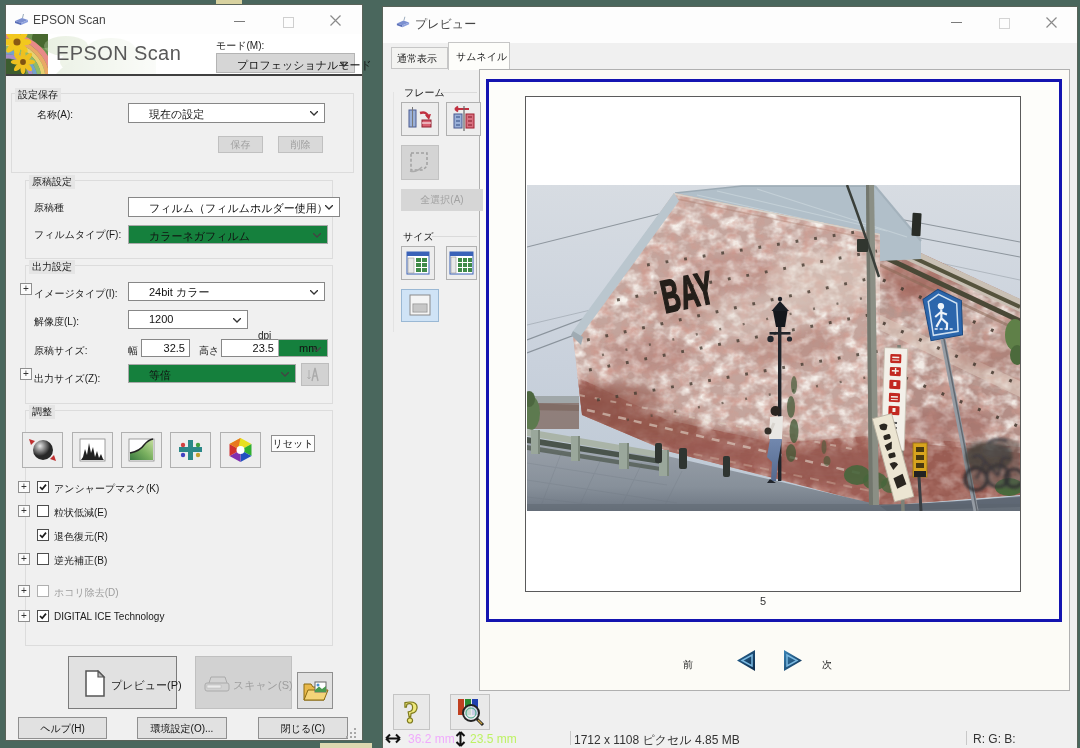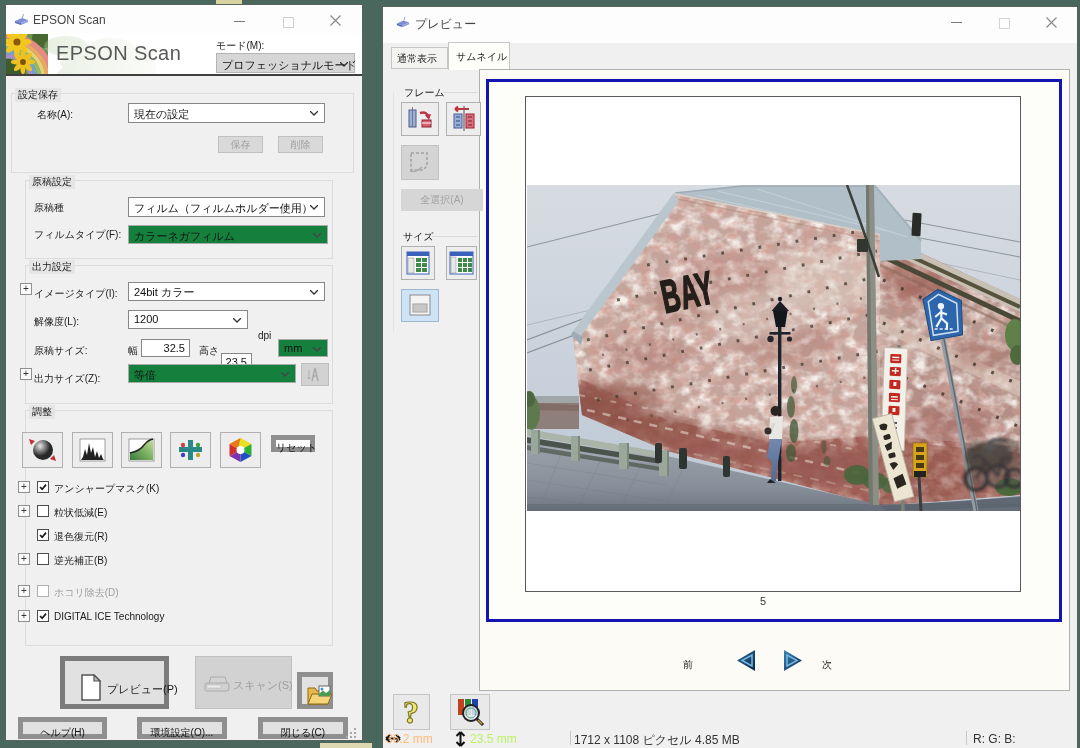--- a/index.html
+++ b/index.html
@@ -4,23 +4,23 @@
 body{width:1080px;height:748px;overflow:hidden;background:#4a675d;font-family:"Liberation Sans",sans-serif;-webkit-font-smoothing:antialiased}
 .a{position:absolute}
 .t10{font-size:10px;color:#1a1a1a;white-space:nowrap}
 .t11{font-size:11px;color:#1a1a1a;white-space:nowrap}
 .t12{font-size:12px;color:#1a1a1a;white-space:nowrap}
 .dis{color:#9d9d9d}
 .grp{border:1px solid #dcdcdc;background:transparent}
 .glab{background:#e5e5e5;padding:0 3px}
 .combo{background:#fff;border:1px solid #878787;box-sizing:border-box}
 .combog{background:#15803d;border:1px solid #a9a9a9;box-sizing:border-box}
-.ctext{position:absolute;left:5px;top:3px;font-size:11px;color:#111;white-space:nowrap}
+.ctext{position:absolute;left:20px;top:3px;font-size:11px;color:#111;white-space:nowrap}
 .chev{position:absolute;right:6px;top:7px;width:8px;height:5px}
-.btn{background:#e1e1e1;border:5px solid #c4b5fd;box-sizing:border-box;text-align:center;color:#111}
+.btn{background:#e1e1e1;border:1px solid #c4b5fd;box-sizing:border-box;text-align:center;color:#111}
 .btnd{background:#d9d9d9;border:1px solid #c0c0c0;box-sizing:border-box;text-align:center;color:#a0a0a0}
 .cb{width:12px;height:12px;background:#fff;border:1px solid #4d4d4d;box-sizing:border-box}
 .plus{width:12px;height:12px;background:#fbfbfb;border:1px solid #8f8f8f;box-sizing:border-box;font-size:10px;line-height:9px;text-align:center;color:#333}
 .ibtn{background:#ededed;border:1px solid #b0b0b0;box-sizing:border-box}
 </style></head>
 <body>
 
 <div class="a" style="left:216px;top:0;width:26px;height:5px;background:#d8d2a0"></div>
 <div class="a" style="left:320px;top:743px;width:52px;height:5px;background:#ded8b0"></div>
 
@@ -118,21 +118,21 @@
   <svg class="chev" viewBox="0 0 8 5">
       <path d="M0 0 L4 4 L8 0" fill="none" stroke="#333" stroke-width="1.3"></path>
     </svg>
 </div>
 <div class="a btnd t10" style="left:218px;top:136px;width:45px;height:17px;line-height:16px">保存</div>
 <div class="a btnd t10" style="left:278px;top:136px;width:45px;height:17px;line-height:16px">削除</div>
 
 <div class="a grp" style="left:25px;top:180px;width:306px;height:77px"></div>
 <div class="a t10 glab" style="left:29px;top:175px">原稿設定</div>
 <div class="a t10" style="left:34px;top:201px">原稿種</div>
-<div class="a combo" style="left:128px;top:197px;width:197px;height:20px">
+<div class="a combo" style="left:128px;top:197px;width:212px;height:20px">
   <span class="ctext">フィルム（フィルムホルダー使用）</span>
   <svg class="chev" viewBox="0 0 8 5">
       <path d="M0 0 L4 4 L8 0" fill="none" stroke="#333" stroke-width="1.3"></path>
     </svg>
 </div>
 <div class="a t10" style="left:34px;top:228px">フィルムタイプ(F):</div>
 <div class="a combog" style="left:128px;top:225px;width:200px;height:19px">
   <span class="ctext" style="top:3px">カラーネガフィルム</span>
   <svg class="chev" style="top:7px" viewBox="0 0 8 5">
       <path d="M0 0 L4 4 L8 0" fill="none" stroke="#444" stroke-width="1.3"></path>
@@ -156,21 +156,21 @@
       <path d="M0 0 L4 4 L8 0" fill="none" stroke="#333" stroke-width="1.3"></path>
     </svg>
 </div>
 <div class="a t10" style="left:258px;top:330px">dpi</div>
 <div class="a t10" style="left:34px;top:344px">原稿サイズ:</div>
 <div class="a t10" style="left:128px;top:344px">幅</div>
 <div class="a combo" style="left:141px;top:339px;width:49px;height:18px">
     <span class="ctext" style="left:auto;right:4px;top:2px">32.5</span>
   </div>
 <div class="a t10" style="left:199px;top:344px">高さ</div>
-<div class="a combo" style="left:221px;top:353px;width:31px;height:18px">
+<div class="a combo" style="left:221px;top:339px;width:58px;height:18px">
     <span class="ctext" style="left:auto;right:4px;top:2px">23.5</span>
   </div>
 <div class="a combog" style="left:278px;top:339px;width:50px;height:18px">
   <span class="ctext" style="top:2px">mm</span>
   <svg class="chev" style="top:7px" viewBox="0 0 8 5">
       <path d="M0 0 L4 4 L8 0" fill="none" stroke="#444" stroke-width="1.3"></path>
     </svg>
 </div>
 <div class="a plus" style="left:20px;top:368px">+</div>
 <div class="a t10" style="left:34px;top:372px">出力サイズ(Z):</div>
@@ -267,21 +267,21 @@
 <div class="a cb" style="left:37px;top:585px;border-color:#b0b0b0"></div>
 <div class="a t10 dis" style="left:54px;top:586px">ホコリ除去(D)</div>
 <div class="a plus" style="left:18px;top:610px">+</div>
 <div class="a cb" style="left:37px;top:610px">
     <svg width="10" height="10" viewBox="0 0 10 10" style="position:absolute;left:0;top:0">
       <path d="M2 5 L4.2 7.3 L8 2.6" stroke="#1a1a1a" stroke-width="1.7" fill="none"></path>
     </svg>
   </div>
 <div class="a t10" style="left:54px;top:611px">DIGITAL ICE Technology</div>
 
-<div class="a btn" style="left:60px;top:656px;width:109px;height:53px;border-color:#7b7b7b">
+<div class="a btn" style="left:68px;top:656px;width:109px;height:53px;border-color:#7b7b7b">
   <svg class="a" style="left:15px;top:13px" width="22" height="27" viewBox="0 0 22 27">
       <path d="M2 1 L14 1 L20 7 L20 26 L2 26 Z" fill="#fff" stroke="#555" stroke-width="1.5"></path>
       <path d="M14 1 L14 7 L20 7 Z" fill="#bbb" stroke="#555" stroke-width="1.2"></path>
     </svg>
   <span class="a t11" style="left:42px;top:21px">プレビュー(P)</span>
 </div>
 <div class="a" style="left:195px;top:656px;width:97px;height:53px;background:#d2d2d2;border:1px solid #c0c0c0;box-sizing:border-box">
   <svg class="a" style="left:8px;top:18px" width="26" height="18" viewBox="0 0 26 18" opacity="0.55">
       <rect x="1" y="8" width="24" height="8" rx="2" fill="#cfcfcf" stroke="#8a8a8a"></rect>
       <rect x="3" y="10" width="14" height="3" fill="#fff" stroke="#999" stroke-width="0.5"></rect>
@@ -732,19 +732,19 @@
       <circle cx="20" cy="18" r="5" fill="none" stroke="#4a8"></circle>
       <path d="M26 24 L32 30" stroke="#222" stroke-width="3"></path>
       <path d="M27 25 L31 29" stroke="#c8a040" stroke-width="1.5"></path>
     </svg></div>
 
 <div class="a" style="left:570px;top:731px;width:1px;height:14px;background:#c8c8c8"></div>
 <div class="a" style="left:966px;top:731px;width:1px;height:14px;background:#c8c8c8"></div>
 <svg class="a" style="left:385px;top:733px" width="16" height="11" viewBox="0 0 16 11">
     <path d="M1 5.5 H15 M1 5.5 L5 1.5 M1 5.5 L5 9.5 M15 5.5 L11 1.5 M15 5.5 L11 9.5" stroke="#111" stroke-width="2" fill="none"></path>
   </svg>
-<div class="a t12" style="left:386px;top:732px;color:#fdba74">36.2 mm</div>
+<div class="a t12" style="left:408px;top:732px;color:#f0abfc">36.2 mm</div>
 <svg class="a" style="left:455px;top:731px" width="11" height="16" viewBox="0 0 11 16">
     <path d="M5.5 1 V15 M5.5 1 L1.5 5 M5.5 1 L9.5 5 M5.5 15 L1.5 11 M5.5 15 L9.5 11" stroke="#111" stroke-width="2" fill="none"></path>
   </svg>
 <div class="a t12" style="left:470px;top:732px;color:#bef264">23.5 mm</div>
 <div class="a t12" style="left:574px;top:732px;color:#333">1712 x 1108 ピクセル 4.85 MB</div>
 <div class="a t12" style="left:973px;top:732px;color:#333">R: G: B:</div>
 
 </body></html>

